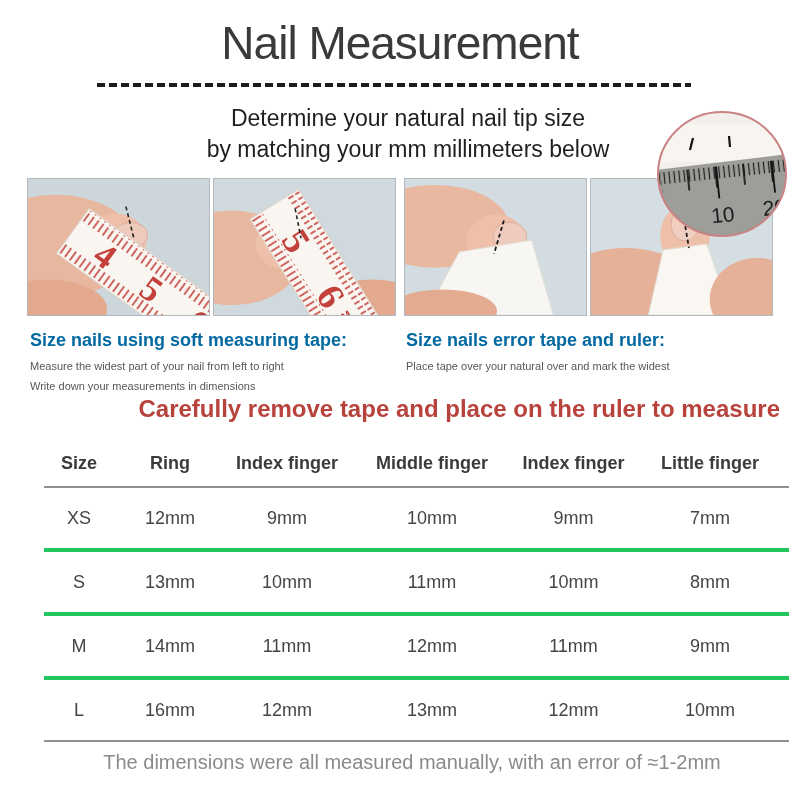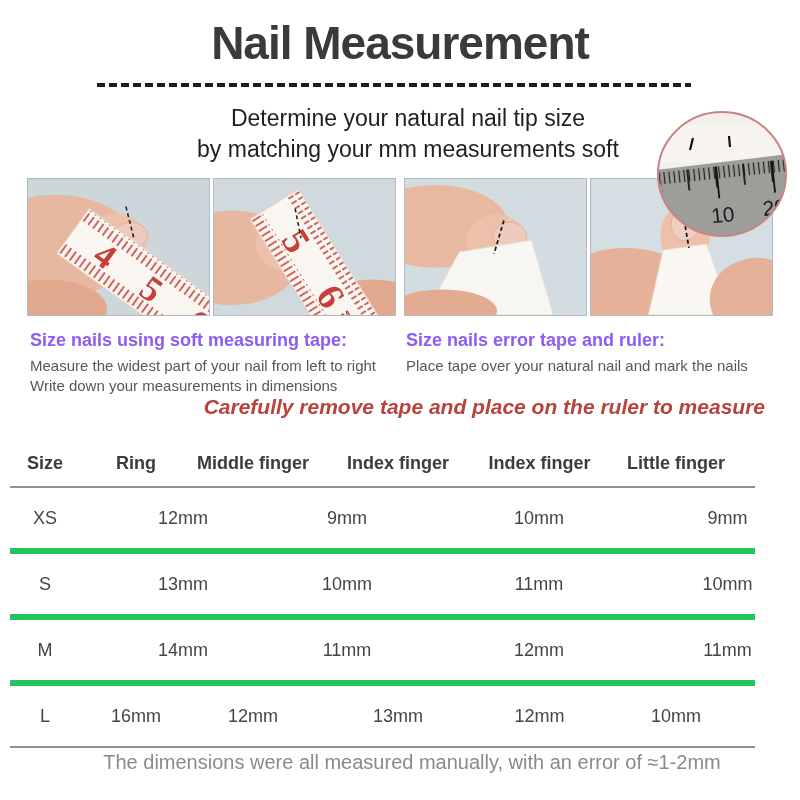--- a/index.html
+++ b/index.html
@@ -3,21 +3,21 @@
 <meta charset="utf-8">
 <style>
   html,body{margin:0;padding:0;background:#ffffff;}
   .page{
     position:relative;width:800px;height:800px;background:#ffffff;overflow:hidden;
     font-family:"Liberation Sans",sans-serif;color:#3a3a3a;
   }
   
   .title{
     position:absolute;top:16px;left:0;width:800px;text-align:center;
-    font-size:46px;font-weight:bold;letter-spacing:-1px;color:#3a3a3a;
+    font-size:46px;font-weight:normal;letter-spacing:-1px;color:#3a3a3a;
   }
   .dashes{
     position:absolute;top:83px;left:97px;width:594px;height:4px;
     background:repeating-linear-gradient(90deg,#1c1c1c 0 8px,transparent 8px 12px);
   }
   .subtitle{
     position:absolute;top:103px;left:0;width:816px;text-align:center;
     font-size:23px;line-height:31px;color:#1f1f1f;
   }
   
@@ -32,35 +32,35 @@
   .panel svg{display:block;width:100%;height:100%;}
   
   .inset{
     position:absolute;top:110px;left:656px;width:132px;height:128px;z-index:6;
   }
   .inset svg{display:block;width:100%;height:100%;}
   
   .cap-col{position:absolute;top:330px;}
   .cap-left{left:30px;width:362px;}
   .cap-right{left:406px;width:370px;}
-  .cap-head{font-size:18px;font-weight:bold;color:#8b5cf6;margin:0 0 5px 0;}
-  .cap-line{font-size:15px;line-height:20px;color:#575757;margin:0;}
+  .cap-head{font-size:18px;font-weight:bold;color:#0369a1;margin:0 0 5px 0;}
+  .cap-line{font-size:11px;line-height:20px;color:#575757;margin:0;}
   .warning{
-    position:absolute;top:395px;left:17px;width:748px;text-align:right;
-    font-size:21px;font-weight:bold;color:#b8423c;font-style:italic;
-  }
-  
-  .size-table{position:absolute;top:440px;left:10px;width:745px;}
+    position:absolute;top:395px;left:32px;width:748px;text-align:right;
+    font-size:24px;font-weight:bold;color:#b8423c;
+  }
+  
+  .size-table{position:absolute;top:440px;left:44px;width:745px;}
   .trow{
     display:grid;grid-template-columns:70px 112px 122px 168px 115px 158px;
     align-items:center;
   }
   .trow.thead{height:46px;border-bottom:2px solid #909090;}
   .trow.tbody{height:60px;}
-  .rule-dark{border-bottom:6px solid #22c55e;gap:47px;}
+  .rule-dark{border-bottom:4px solid #22c55e;}
   .rule-gray{border-bottom:2px solid #8f8f8f;}
   .tcell{text-align:center;font-size:18px;color:#454545;}
   .th{font-weight:bold;font-size:18px;color:#3b3b3b;}
   
   .footer-note{
     position:absolute;top:751px;left:12px;width:800px;text-align:center;
     font-size:20px;color:#8a8a8a;
   }
 </style>
 </head>
@@ -79,21 +79,21 @@
       <pattern id="cmticks" width="28" height="21" patternUnits="userSpaceOnUse">
         <line x1="3" y1="0" x2="3" y2="21" stroke="#111111" stroke-width="1.7"></line>
       </pattern>
     </defs>
   </svg>
 
   <div class="title">Nail Measurement</div>
   <div class="dashes"></div>
   <div class="subtitle">
     <span>Determine your natural nail tip size</span><br>
-    <span>by matching your mm measurements soft</span>
+    <span>by matching your mm millimeters below</span>
   </div>
 
   <div class="photo-strip">
 
     <div class="photo-group">
       <div class="panel">
         <svg viewBox="0 0 183 138" preserveAspectRatio="none">
           <rect x="0" y="0" width="183" height="138" fill="#ccd6db"></rect>
           <ellipse cx="28" cy="68" rx="82" ry="52" fill="#e8b7a0"></ellipse>
           <ellipse cx="88" cy="62" rx="32" ry="27" fill="#eec0a9"></ellipse>
@@ -182,47 +182,48 @@
     </svg>
   </div>
 
   <div class="cap-col cap-left">
     <p class="cap-head">Size nails using soft measuring tape:</p>
     <p class="cap-line">Measure the widest part of your nail from left to right</p>
     <p class="cap-line">Write down your measurements in dimensions</p>
   </div>
   <div class="cap-col cap-right">
     <p class="cap-head">Size nails error tape and ruler:</p>
-    <p class="cap-line">Place tape over your natural nail and mark the nails</p>
+    <p class="cap-line">Place tape over your natural over and mark the widest</p>
   </div>
   <div class="warning">Carefully remove tape and place on the ruler to measure</div>
 
   <div class="size-table">
     <div class="trow thead">
       <div class="tcell th">Size</div>
       <div class="tcell th">Ring</div>
+      <div class="tcell th">Index finger</div>
       <div class="tcell th">Middle finger</div>
-      <div class="tcell th">Index finger</div>
       <div class="tcell th">Index finger</div>
       <div class="tcell th">Little finger</div>
     </div>
     <div class="trow tbody rule-dark">
       <div class="tcell">XS</div>
       <div class="tcell">12mm</div>
       <div class="tcell">9mm</div>
       <div class="tcell">10mm</div>
       <div class="tcell">9mm</div>
       <div class="tcell">7mm</div>
     </div>
     <div class="trow tbody rule-dark">
       <div class="tcell">S</div>
       <div class="tcell">13mm</div>
       <div class="tcell">10mm</div>
       <div class="tcell">11mm</div>
       <div class="tcell">10mm</div>
+      <div class="tcell">8mm</div>
     </div>
     <div class="trow tbody rule-dark">
       <div class="tcell">M</div>
       <div class="tcell">14mm</div>
       <div class="tcell">11mm</div>
       <div class="tcell">12mm</div>
       <div class="tcell">11mm</div>
       <div class="tcell">9mm</div>
     </div>
     <div class="trow tbody rule-gray">

